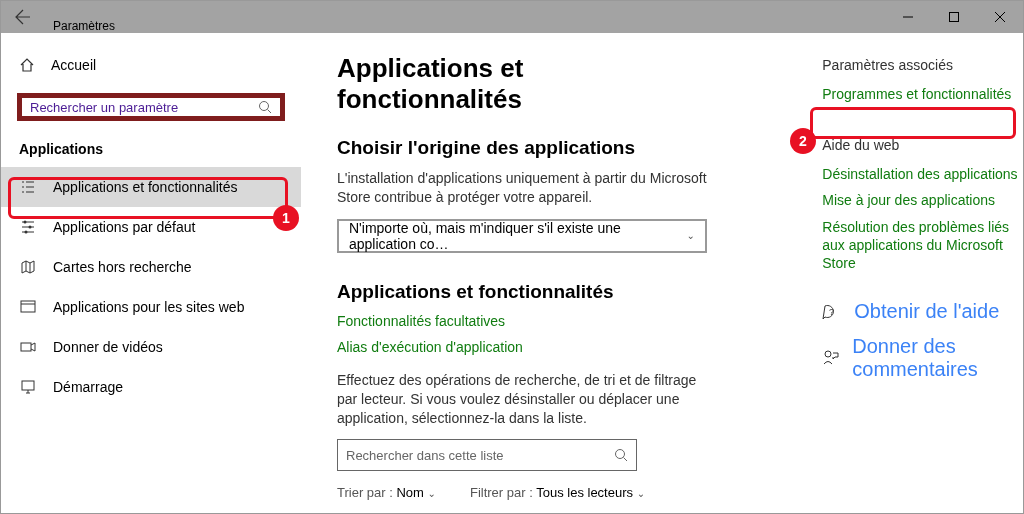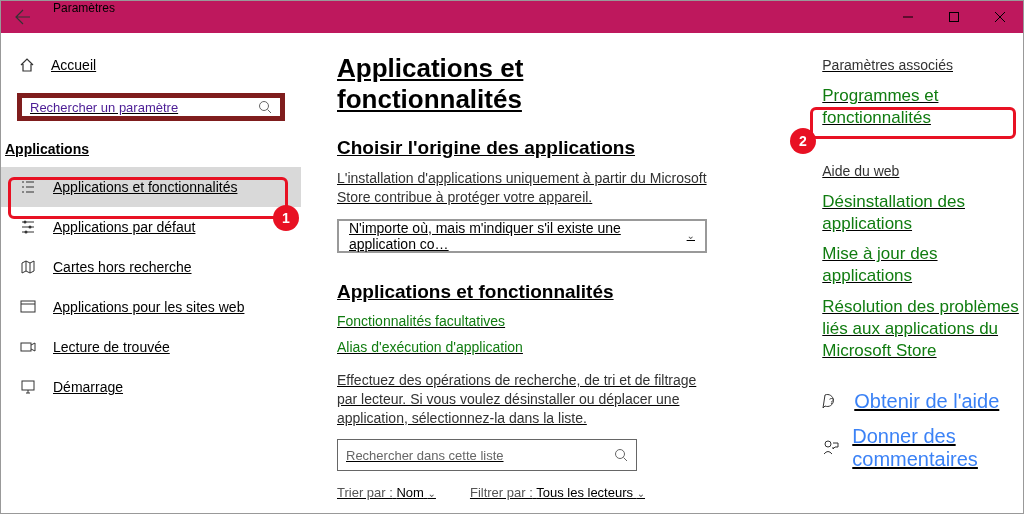--- a/index.html
+++ b/index.html
@@ -1,44 +1,44 @@
 <!DOCTYPE html>
 <html><head>
 <meta charset="utf-8">
 <style>
   * { box-sizing: border-box; margin: 0; padding: 0; font-family: "Segoe UI", sans-serif; }
   body { width: 1024px; height: 514px; background: #fff; overflow: hidden; position: relative; border: 1px solid #999; }
-  .titlebar { height: 32px; display: flex; align-items: flex-start; position: relative; background: #be185d; }
+  .titlebar { height: 32px; display: flex; align-items: flex-end; position: relative; background: #a3a3a3; }
   .back-btn { width: 44px; height: 32px; display: flex; align-items: center; justify-content: center; font-size: 16px; }
   .titlebar-title { font-size: 12px; margin-left: 8px; }
   .caption { position: absolute; right: 0; top: 0; display: flex; }
   .caption > div { width: 46px; height: 32px; display: flex; align-items: center; justify-content: center; font-size: 12px; font-family: "Segoe MDL2 Assets","Segoe UI Symbol",sans-serif; }
-  .content { display: flex; height: calc(100% - 32px); text-decoration: underline; }
+  .content { display: flex; height: calc(100% - 32px); }
   .sidebar { width: 300px; padding-top: 12px; border-right: none; }
   .home-row { display: flex; align-items: center; height: 40px; padding-left: 18px; gap: 16px; font-size: 14px; }
   .searchbox { margin: 8px 16px 14px 16px; height: 28px; border: 5px solid #7f1d1d; display: flex; align-items: center; padding: 0 8px; color: #4c1d95; font-size: 13px; justify-content: space-between; }
-  .section-hdr { font-weight: 600; font-size: 14px; padding: 6px 4px 10px; }
+  .section-hdr { font-weight: 600; font-size: 14px; padding: 6px 18px 10px; }
   .navitem { display: flex; align-items: center; height: 40px; padding-left: 18px; gap: 16px; font-size: 14px; position: relative; }
   .navitem.selected { background: #d9d9d9; }
   .navitem .icon { width: 18px; height: 18px; display: flex; align-items: center; justify-content: center; font-size: 16px; color: #333; }
   .main { flex: 1; padding: 20px 0 0 36px; overflow: hidden; display: flex; }
   .main-col { width: 430px; }
   .main h1 { font-weight: 600; font-size: 26px; margin-bottom: 22px; }
   .main h2 { font-weight: 600; font-size: 19px; margin-bottom: 10px; margin-top: 4px; }
   .main p { font-size: 14px; color: #333; line-height: 1.35; margin-bottom: 12px; }
   .combo { border: 2px solid #999; width: 370px; height: 34px; display: flex; align-items: center; padding: 0 10px; font-size: 14px; justify-content: space-between; margin-bottom: 28px; }
   .link { color: #107c10; font-size: 14px; margin-bottom: 10px; display: block; }
   .link-dark { color: #3b82f6; font-size: 20px; }
   .filter-input { border: 1px solid #666; width: 300px; height: 32px; display: flex; align-items: center; padding: 0 8px; color: #666; font-size: 13px; justify-content: space-between; margin-top: 8px; margin-bottom: 14px; }
   .sortrow { font-size: 13px; color: #555; display: flex; gap: 34px; margin-bottom: 12px; }
   .sortrow b { color: #000; font-weight: 400; }
   .count { font-size: 13px; color: #333; }
   .rightpane { width: 230px; margin-left: 110px; padding-top: 4px; }
   .rp-hdr { font-size: 14px; font-weight: 400; color: #333; margin-bottom: 12px; margin-top: 18px; }
-  .rp-link { color: #107c10; font-size: 17px; display: block; margin-bottom: 8px; line-height: 1.3; }
+  .rp-link { color: #107c10; font-size: 14px; display: block; margin-bottom: 8px; line-height: 1.3; }
   .support-row { display: flex; align-items: center; gap: 12px; margin-top: 12px; font-size: 14px; }
   .support-row .ic { width: 20px; color: #333; font-size: 16px; }
   .annot-box1 { position: absolute; left: 7px; top: 176px; width: 280px; height: 42px; border: 3px solid #e81123; border-radius: 6px; pointer-events: none; }
   .annot-num { position: absolute; width: 26px; height: 26px; background: #e81123; border-radius: 50%; color: #fff; font-weight: 700; font-size: 14px; display: flex; align-items: center; justify-content: center; pointer-events: none; }
   .annot-box2 { position: absolute; left: 809px; top: 106px; width: 206px; height: 32px; border: 3px solid #e81123; border-radius: 6px; pointer-events: none; }
   .chev { font-size: 10px; color: #555; }
   svg { display: block; }
 </style>
 </head>
 <body>
@@ -126,21 +126,21 @@
         </span>
       <span>Applications pour les sites web</span>
     </div>
     <div class="navitem">
       <span class="icon">
           <svg width="16" height="16" viewBox="0 0 16 16">
             <rect x="1" y="4" width="10" height="8" stroke="#333" fill="none"></rect>
             <path d="M11 6 L15 4 V12 L11 10" stroke="#333" fill="none"></path>
           </svg>
         </span>
-      <span>Lecture de trouvée</span>
+      <span>Donner de vidéos</span>
     </div>
     <div class="navitem">
       <span class="icon">
           <svg width="16" height="16" viewBox="0 0 16 16">
             <rect x="2" y="2" width="12" height="9" stroke="#333" fill="none"></rect>
             <path d="M6 14 h4 M8 11 v3" stroke="#333"></path>
           </svg>
         </span>
       <span>Démarrage</span>
     </div>

